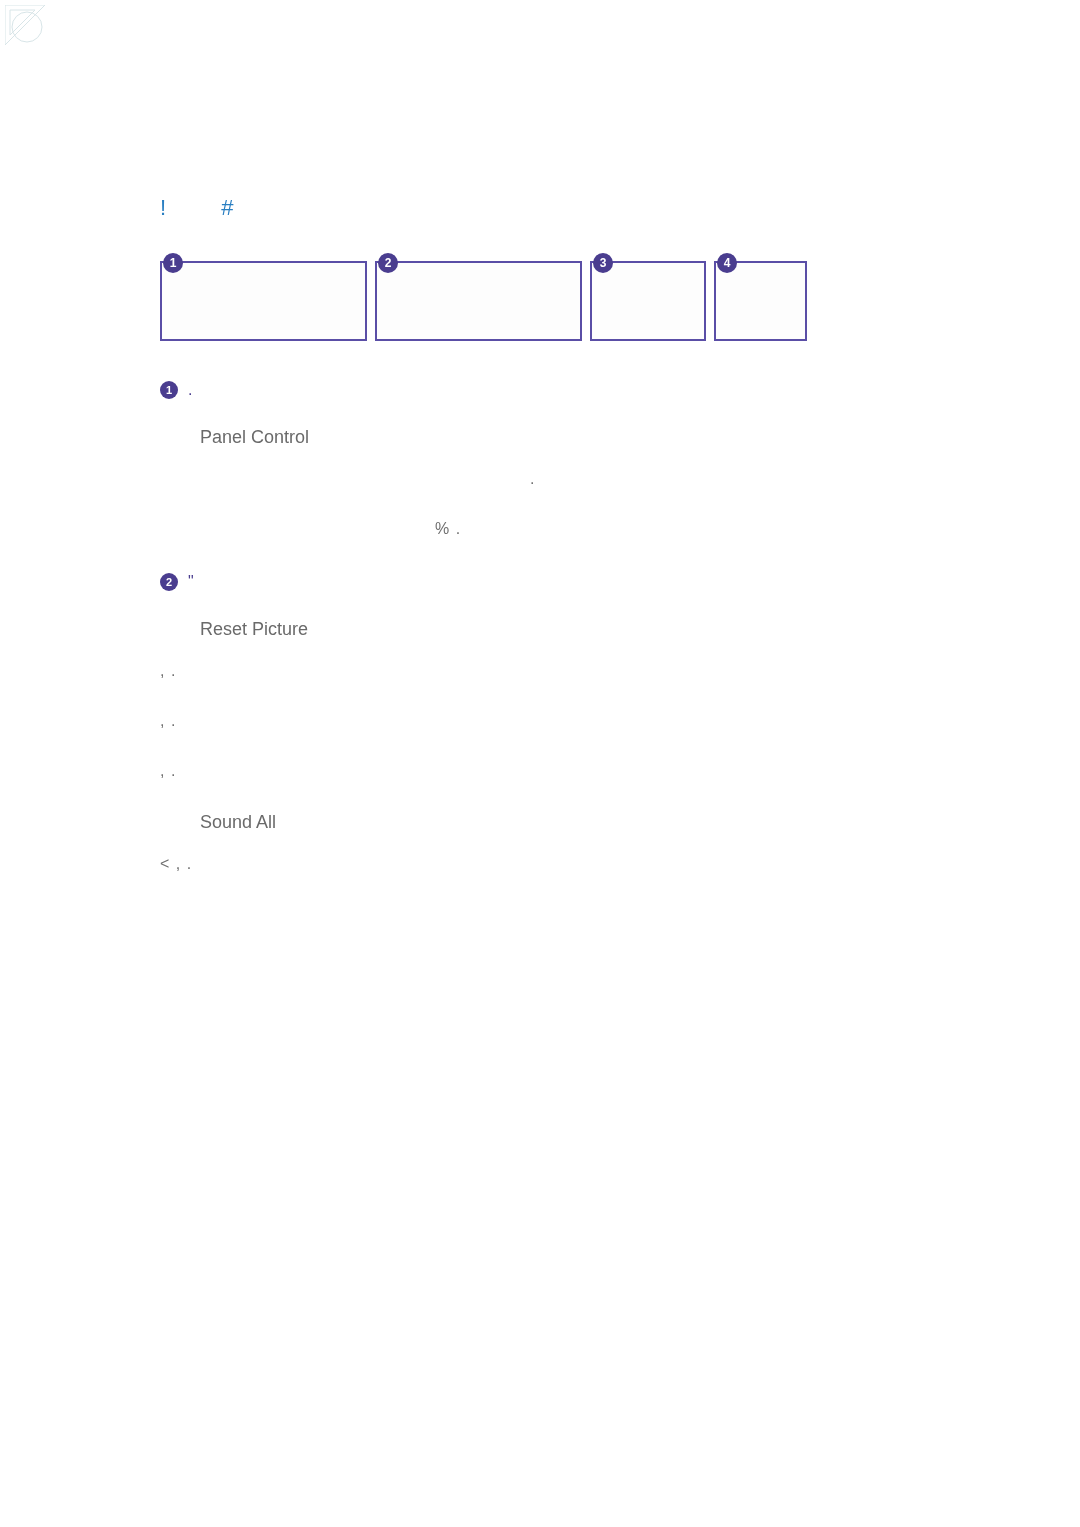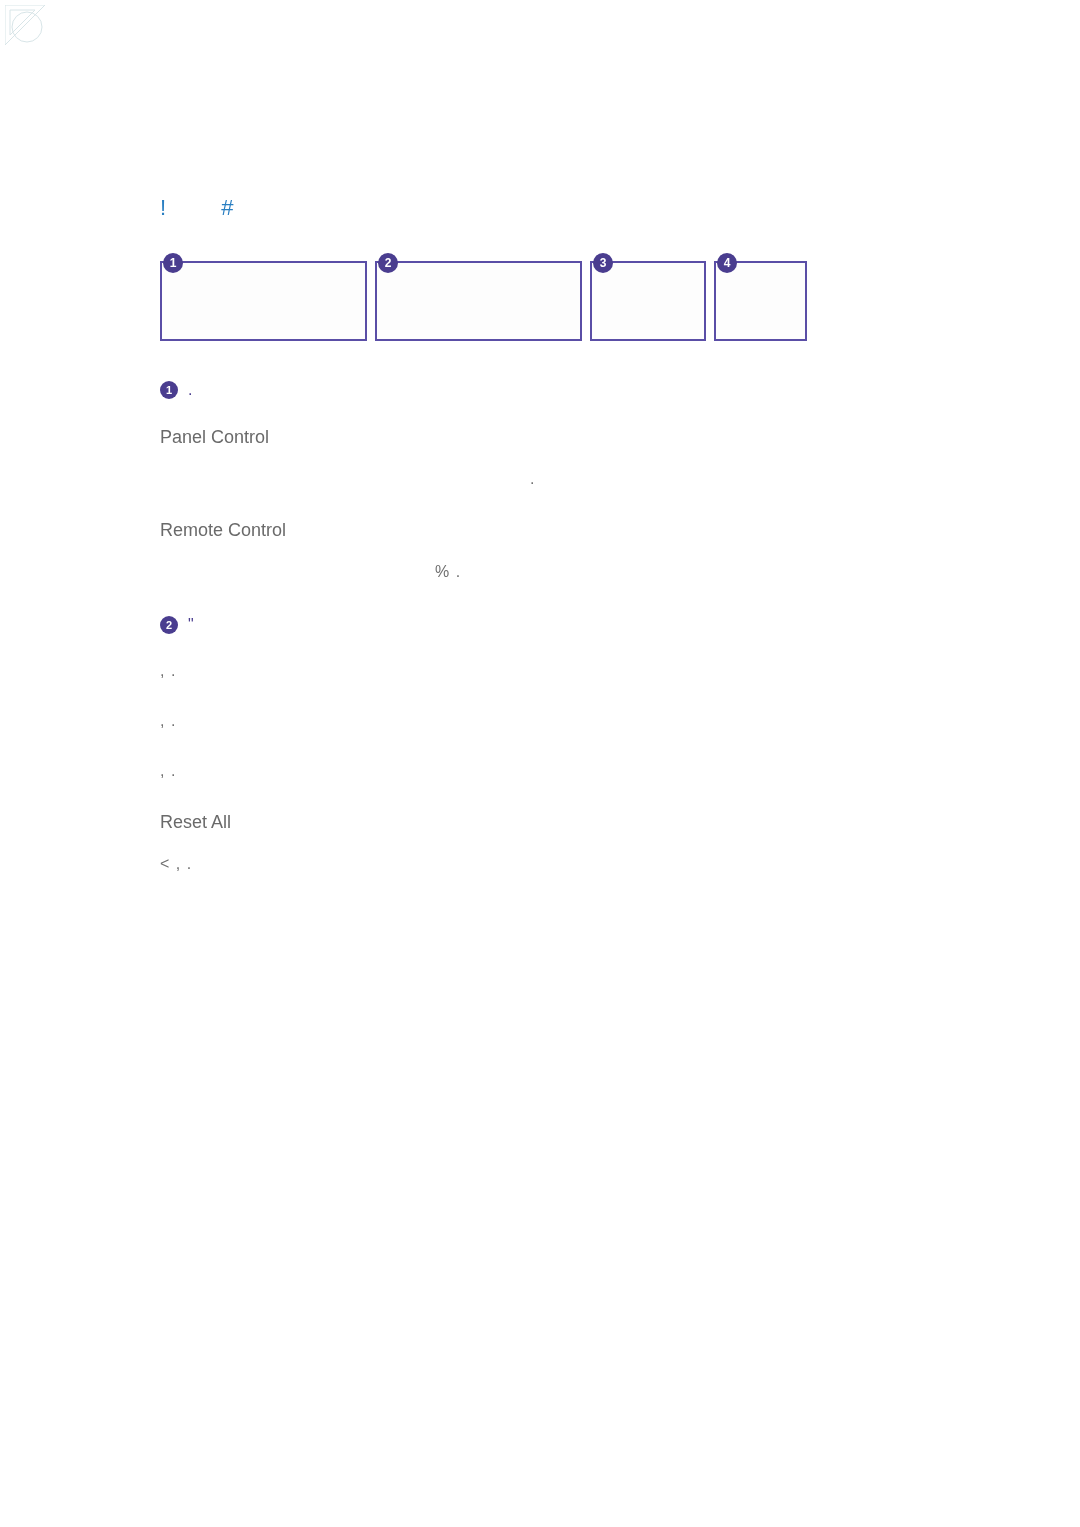--- a/index.html
+++ b/index.html
@@ -96,20 +96,21 @@
     .section-mark {
       color: #4a3d8f;
       font-size: 16px;
       font-weight: 400;
     }
     .item-title {
       font-size: 18px;
       color: #6a6a6a;
       font-weight: 400;
       margin-bottom: 22px;
+      margin-left: 40px;
     }
     .item-desc {
       font-size: 16px;
       color: #707070;
       font-weight: 300;
       margin-bottom: 32px;
       letter-spacing: 1px;
     }
   </style>
 </head>
@@ -149,29 +150,29 @@
     </div>
   </div>
 
   <div class="section">
     <div class="section-header">
       <div class="section-badge">1</div>
       <div class="section-mark">.</div>
     </div>
     <div class="item-title">Panel Control</div>
     <div class="item-desc" style="padding-left:370px;">.</div>
-    <div class="item-title">Remote Control</div>
     <div class="item-desc" style="padding-left:275px;">%            .</div>
   </div>
 
   <div class="section">
     <div class="section-header">
       <div class="section-badge">2</div>
       <div class="section-mark">"</div>
     </div>
+    <div class="item-title">Reset Picture</div>
     <div class="item-desc">,                  .</div>
     <div class="item-desc">,                  .</div>
     <div class="item-desc">,                  .</div>
-    <div class="item-title">Reset All</div>
+    <div class="item-title">Sound All</div>
     <div class="item-desc">&lt;                                                ,              .</div>
   </div>
 
 </div>
 
 </body></html>

